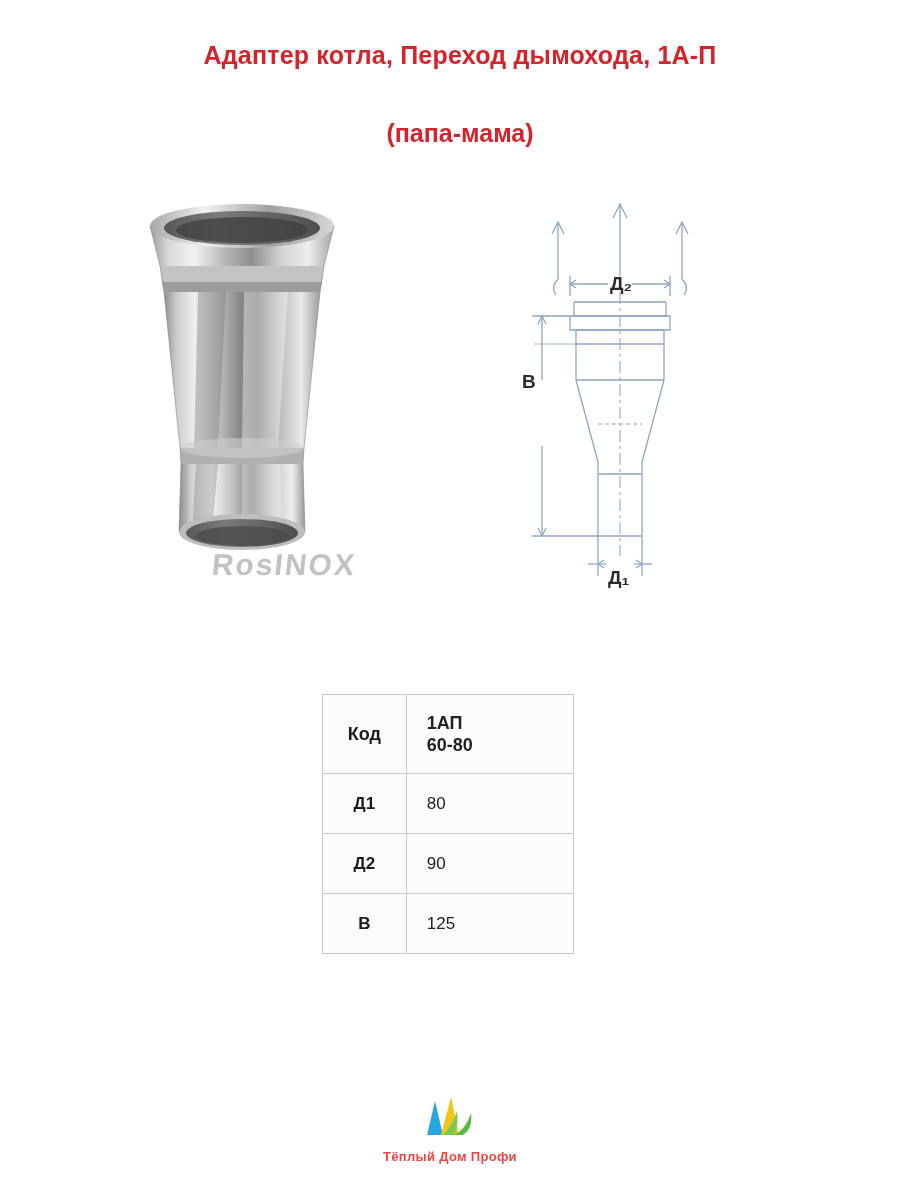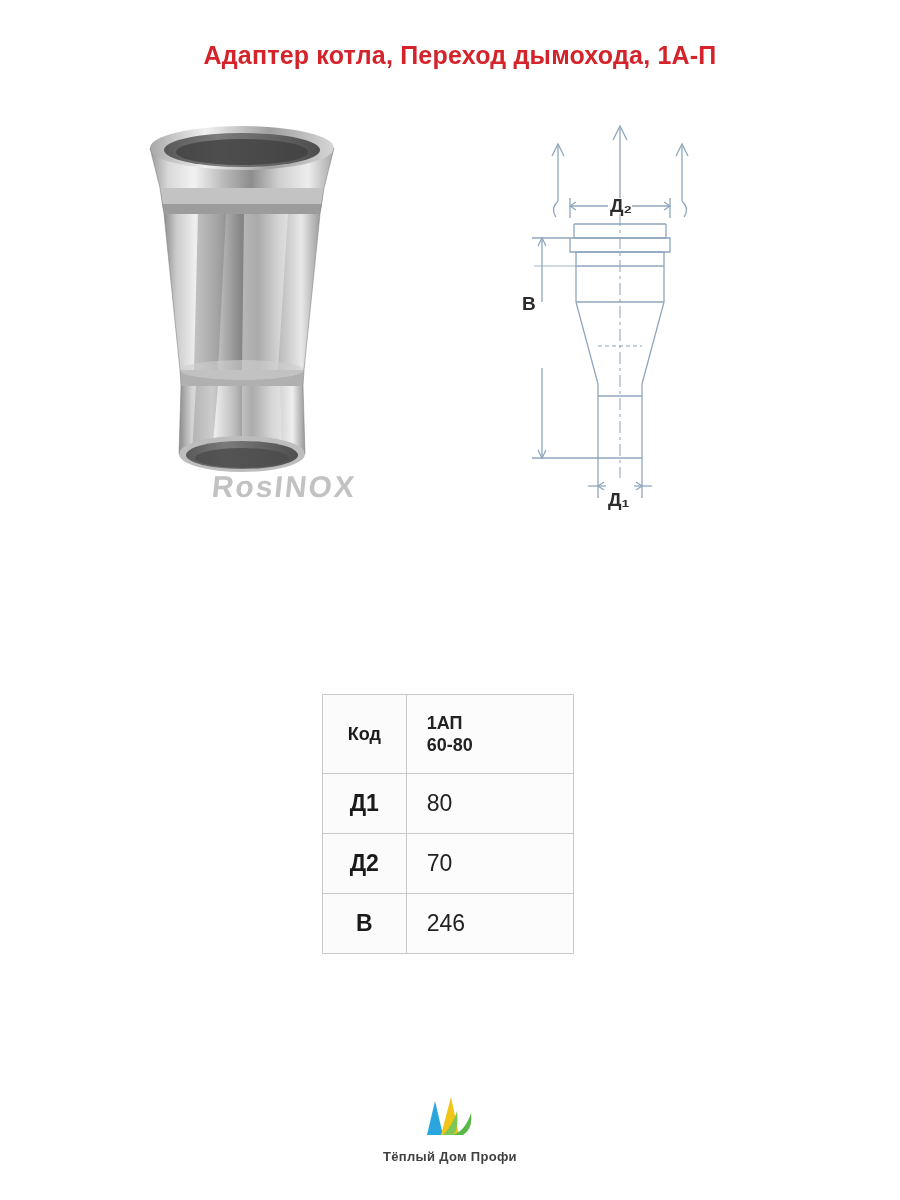--- a/index.html
+++ b/index.html
@@ -87,21 +87,21 @@
   }
   table.spec {
     border-collapse: collapse;
     width: 252px;
     background: #0f766e;
   }
   table.spec td {
     border: 1px solid #c9c9c9;
     height: 57px;
     vertical-align: middle;
-    font-size: 23px;
+    font-size: 17px;
   }
   table.spec td.label {
     width: 88px;
     text-align: center;
     font-weight: bold;
     background: #fbfbfb;
   }
   table.spec td.value {
     width: 162px;
     padding-left: 20px;
@@ -128,29 +128,30 @@
   }
   .footer .logo-mark {
     display: block;
     margin: 0 auto 6px auto;
     width: 74px;
     height: 52px;
   }
   .footer .logo-text {
     font-size: 13px;
     font-weight: bold;
-    color: #404040;
+    color: #ef4444;
     letter-spacing: 0.3px;
   }
 </style>
 </head>
 <body>
 
 <div class="title-block">
   <div class="title-line">Адаптер котла, Переход дымохода, 1А-П</div>
+  <div class="subtitle-line">(папа-мама)</div>
 </div>
 
 <div class="images-row">
 
   <div class="photo">
     <svg viewBox="0 0 300 400" width="300" height="400" aria-hidden="true">
       <defs>
         <linearGradient id="steelTop" x1="0" y1="0" x2="1" y2="0">
           <stop offset="0" stop-color="#9a9a9a"></stop>
           <stop offset="0.10" stop-color="#d9d9d9"></stop>
@@ -307,25 +308,25 @@
           <span class="head-code-line">1АП</span>
           <span class="head-code-line">60-80</span>
         </td>
       </tr>
       <tr>
         <td class="label">Д1</td>
         <td class="value">80</td>
       </tr>
       <tr>
         <td class="label">Д2</td>
-        <td class="value">70</td>
+        <td class="value">90</td>
       </tr>
       <tr>
         <td class="label">В</td>
-        <td class="value">246</td>
+        <td class="value">125</td>
       </tr>
     </tbody>
   </table>
 </div>
 
 <div class="footer">
   <svg class="logo-mark" viewBox="0 0 74 52" aria-hidden="true">
     <path d="M14 44 L22 10 L30 44 Z" fill="#2aa6de"></path>
     <path d="M28 44 L38 6 L46 44 Z" fill="#f0c419"></path>
     <path d="M40 44 Q52 40 58 22 Q60 38 50 44 Z" fill="#5ab946"></path>

